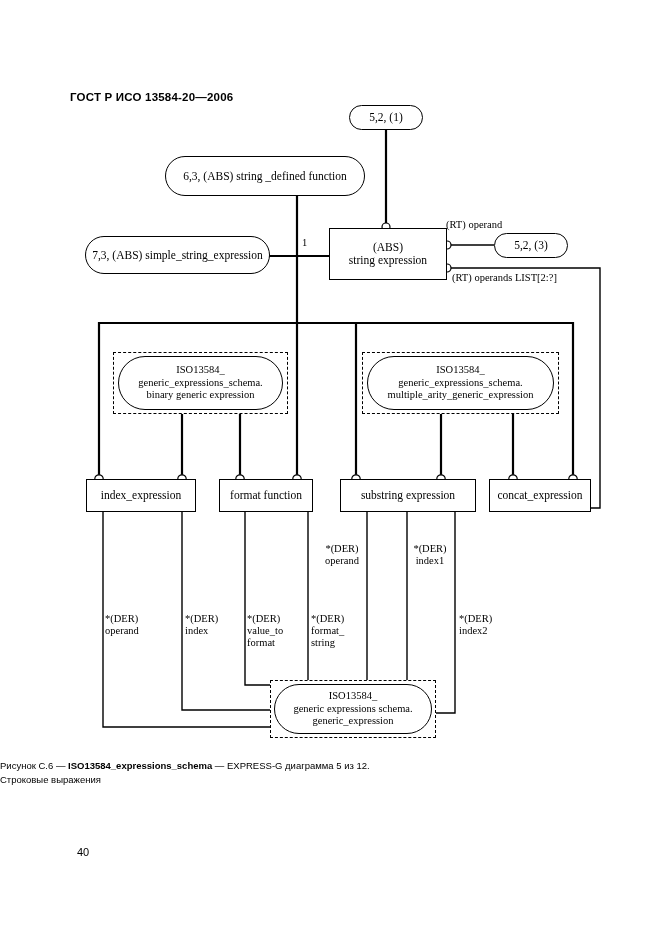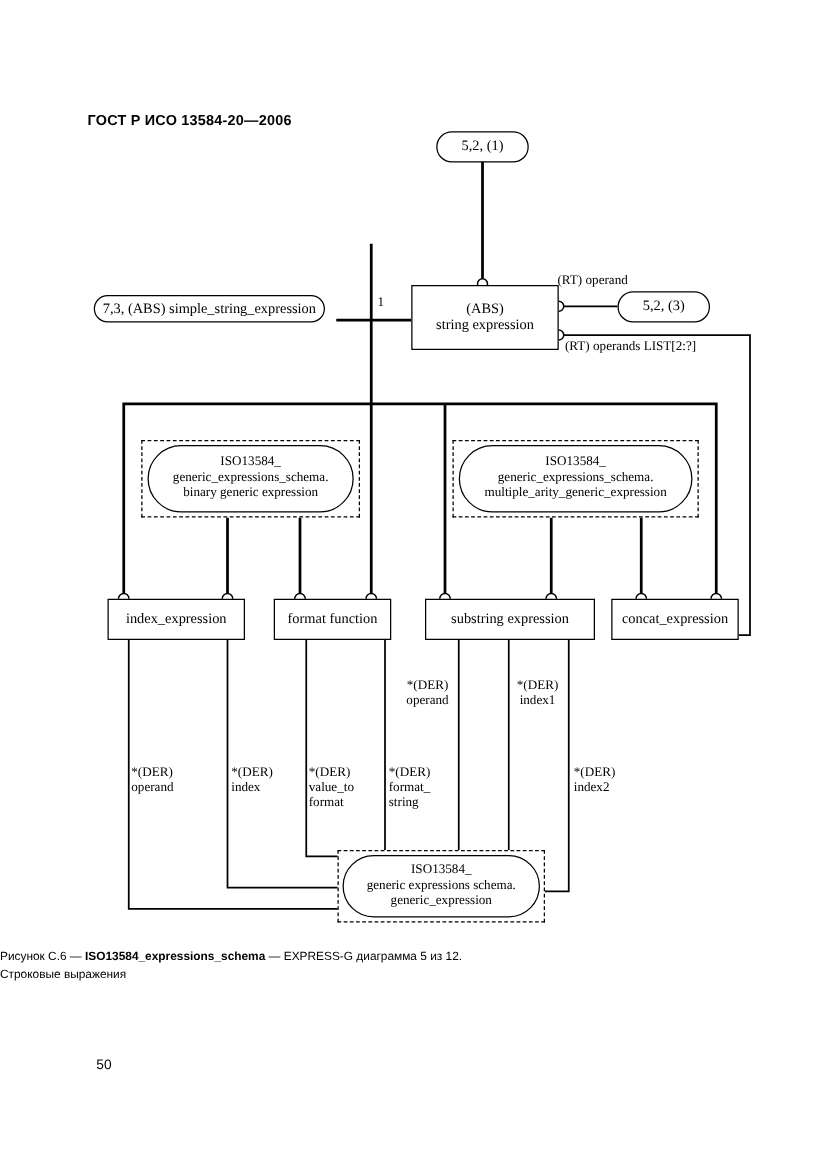--- a/index.html
+++ b/index.html
@@ -139,22 +139,23 @@
       <circle class="port" cx="240" cy="479" r="4.2"></circle>
       <circle class="port" cx="297" cy="479" r="4.2"></circle>
       <circle class="port" cx="356" cy="479" r="4.2"></circle>
       <circle class="port" cx="441" cy="479" r="4.2"></circle>
       <circle class="port" cx="513" cy="479" r="4.2"></circle>
       <circle class="port" cx="573" cy="479" r="4.2"></circle>
     </svg>
 
     <div class="node oval" style="left:349px; top:93px; width:74px; height:25px;margin-top:12px;">5,2, (1)</div>
 
-
-    <div class="node oval" style="left:75px; top:236px; width:185px; height:22px;">7,3, (ABS) simple_string_expression</div>
+    <div class="node oval" style="left:165px; top:156px; width:200px; height:40px;">6,3, (ABS) string _defined  function</div>
+
+    <div class="node oval" style="left:85px; top:236px; width:185px; height:38px;">7,3, (ABS) simple_string_expression</div>
 
     <div class="node rect" style="left:329px; top:228px; width:118px; height:52px;">(ABS)
 string  expression</div>
 
     <div class="node oval" style="left:494px; top:233px; width:74px; height:25px;">5,2, (3)</div>
 
     <div class="dashframe" style="left:113px; top:352px; width:175px; height:62px;"></div>
     <div class="node oval" style="left:118px; top:356px; width:165px; height:54px; font-size:10.5px; line-height:12.5px;">ISO13584_
 generic_expressions_schema.
 binary  generic  expression</div>
@@ -206,15 +207,15 @@
     <div class="edge-label left" style="left:459px; top:613px;">*(DER)
 index2</div>
 
   </div>
 
   <div id="caption">
     <span>Рисунок С.6 — </span><span class="cap-bold">ISO13584_expressions_schema</span><span> — EXPRESS-G диаграмма 5 из 12.</span><br>
     <span>Строковые выражения</span>
   </div>
 
-  <div id="page-number">50</div>
+  <div id="page-number">40</div>
 
 </div>
 
 </body></html>

